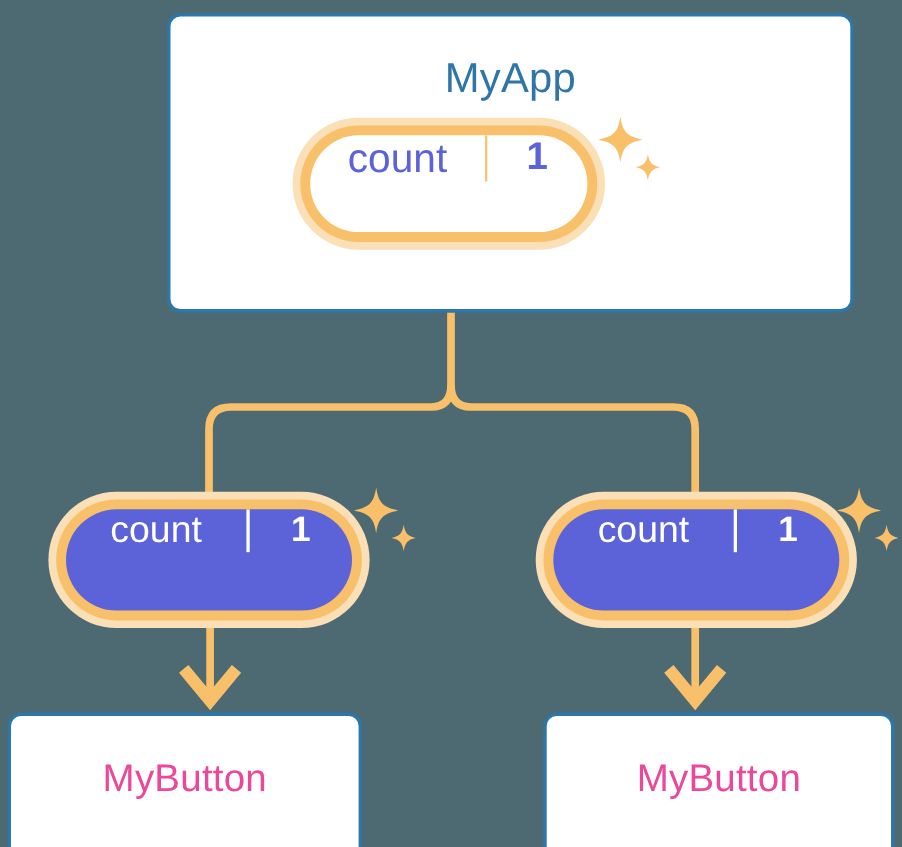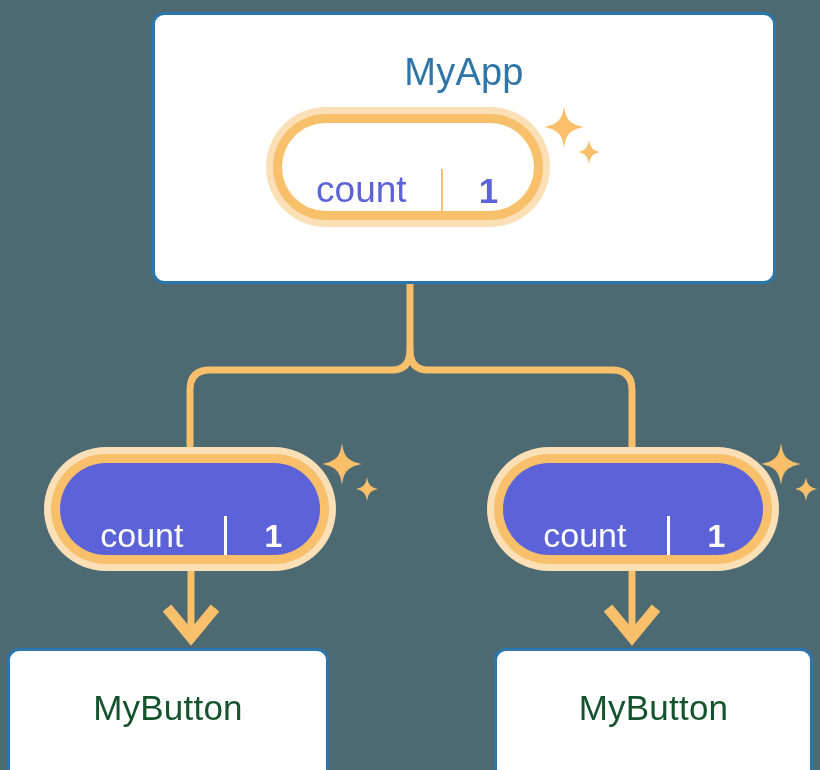--- a/index.html
+++ b/index.html
@@ -79,21 +79,21 @@
     left: 7px; top: 7px; right: 7px; bottom: 7px;
     border-radius: 999px;
     background: #f8c06a;
   }
   
   .pill .body {
     position: absolute;
     left: 16px; top: 16px; right: 16px; bottom: 16px;
     border-radius: 999px;
     display: flex;
-    align-items: flex-end;
+    align-items: flex-start;
     overflow: hidden;
   }
   .pill .cell-name,
   .pill .pill-value {
     display: flex;
     align-items: center;
     justify-content: center;
     white-space: nowrap;
   }
   .pill .cell-name { flex: 0 0 63%; }
@@ -168,21 +168,21 @@
     border: 3px solid #2b77ab;
     border-radius: 12px;
     display: flex;
     align-items: center;
     justify-content: center;
     z-index: 3;
   }
   .button-card .btn-label {
     font-size: 35px;
     font-weight: 400;
-    color: #14532d;
+    color: #ec4899;
     letter-spacing: 0.2px;
     margin-top: -48px;
   }
   #btn-left {
     left: 7px;
     top: 648px;
     width: 322px;
     height: 168px;
   }
   #btn-right {

